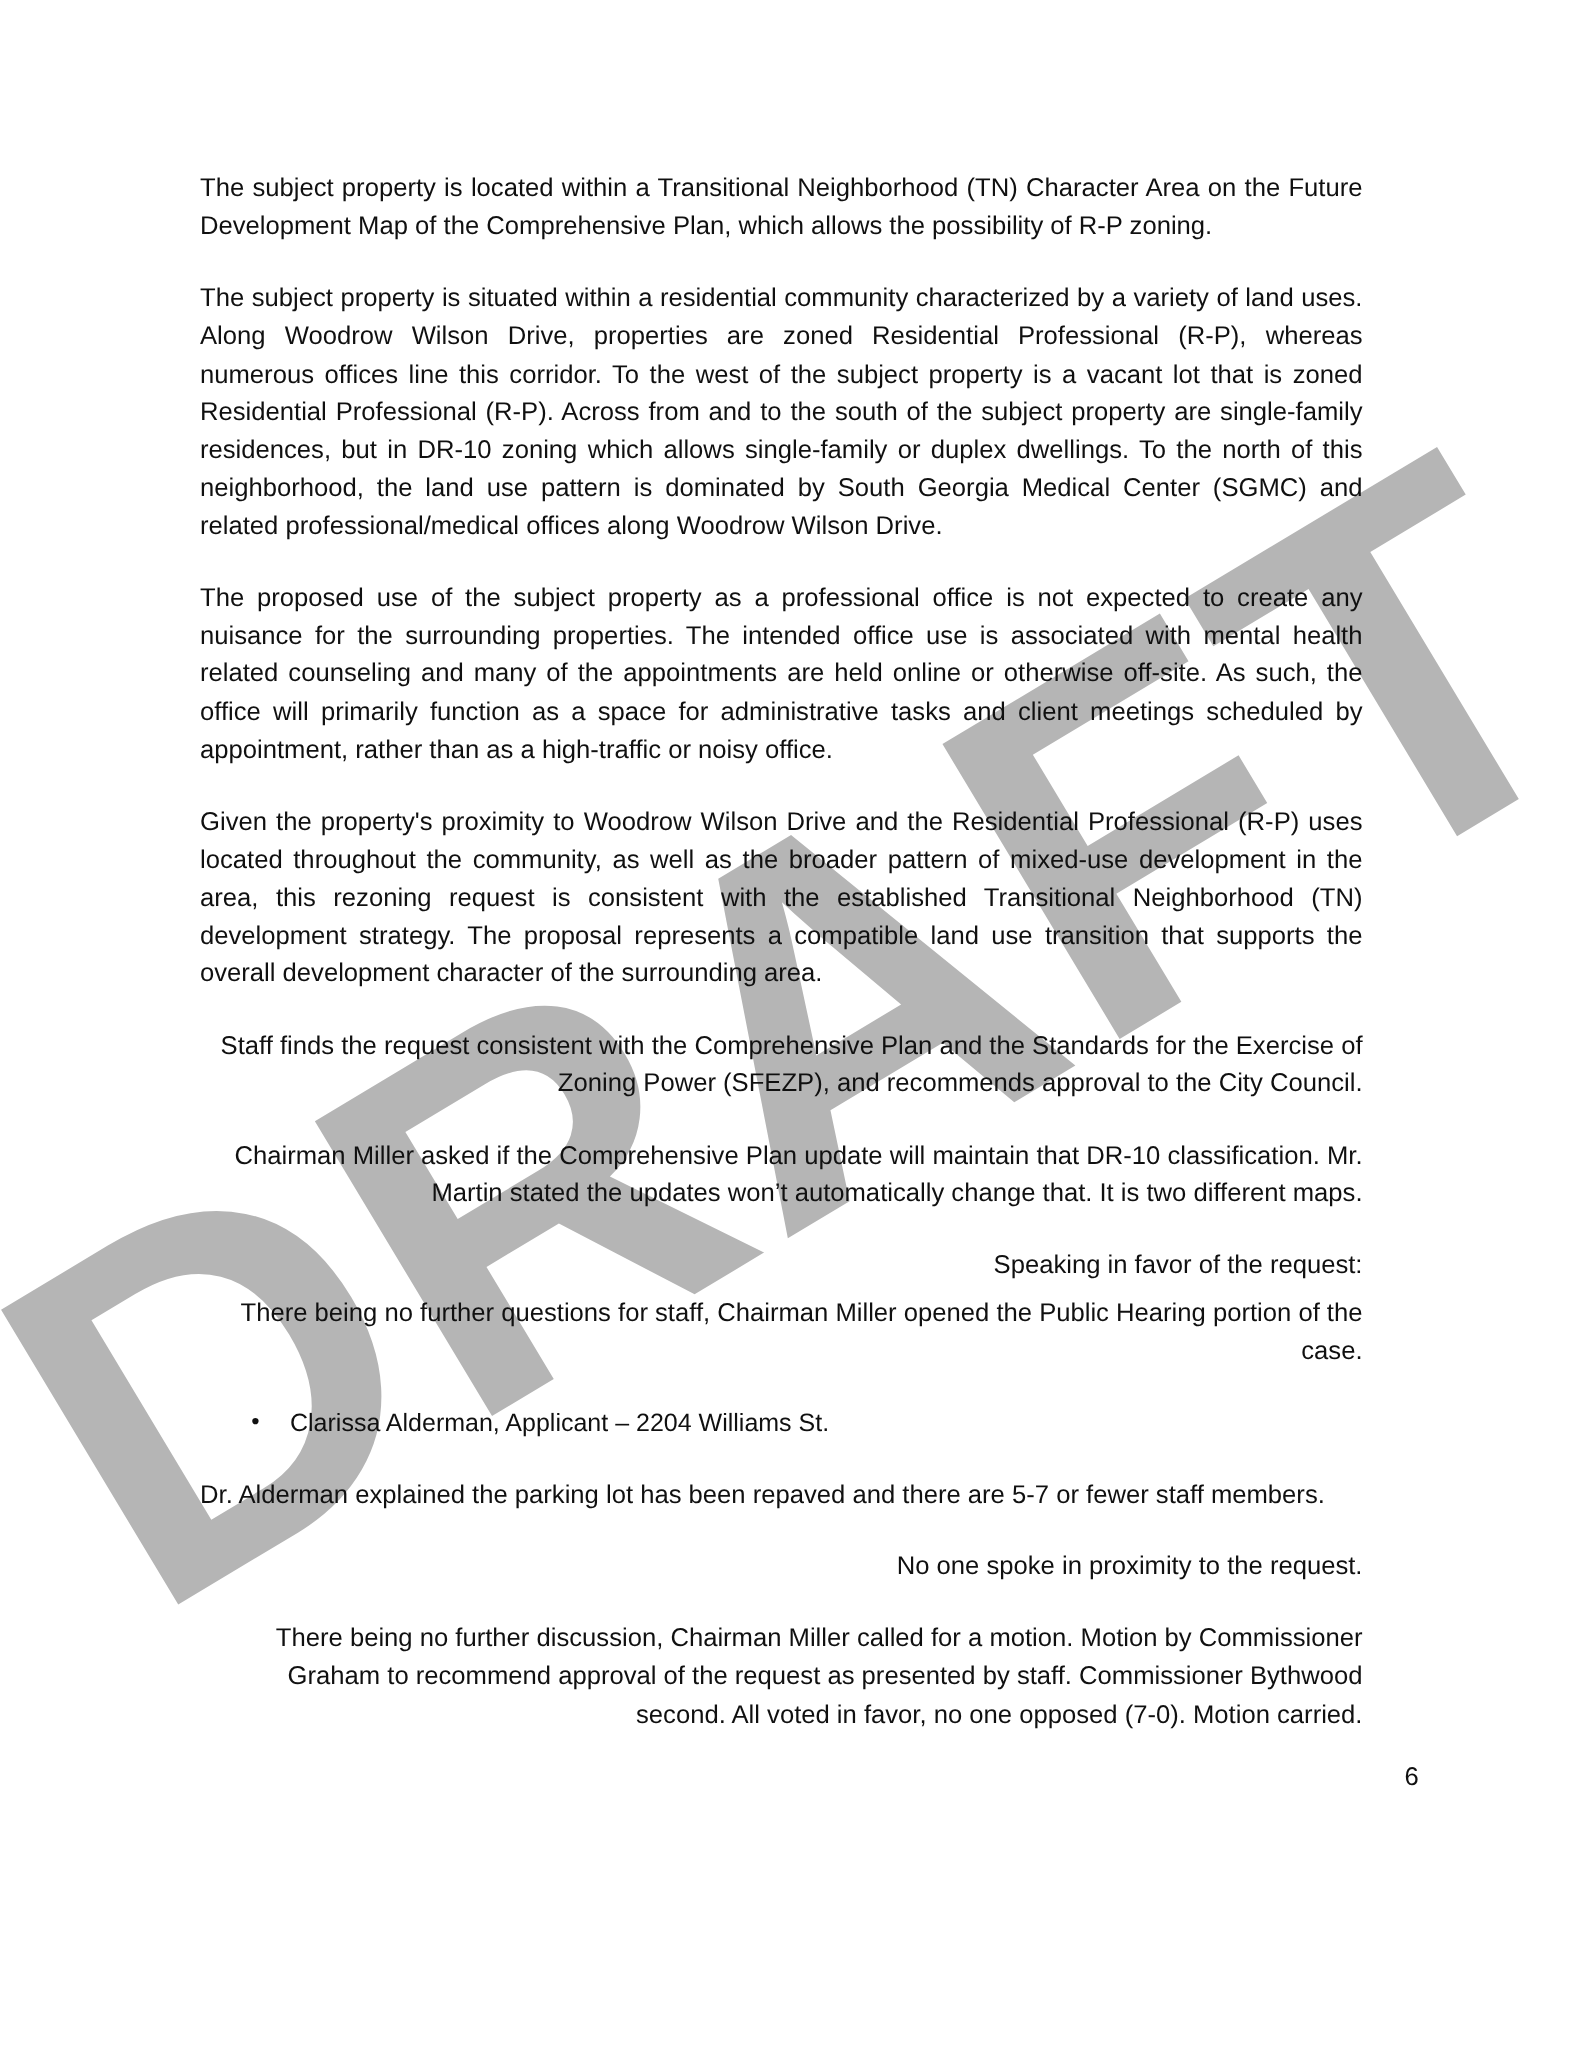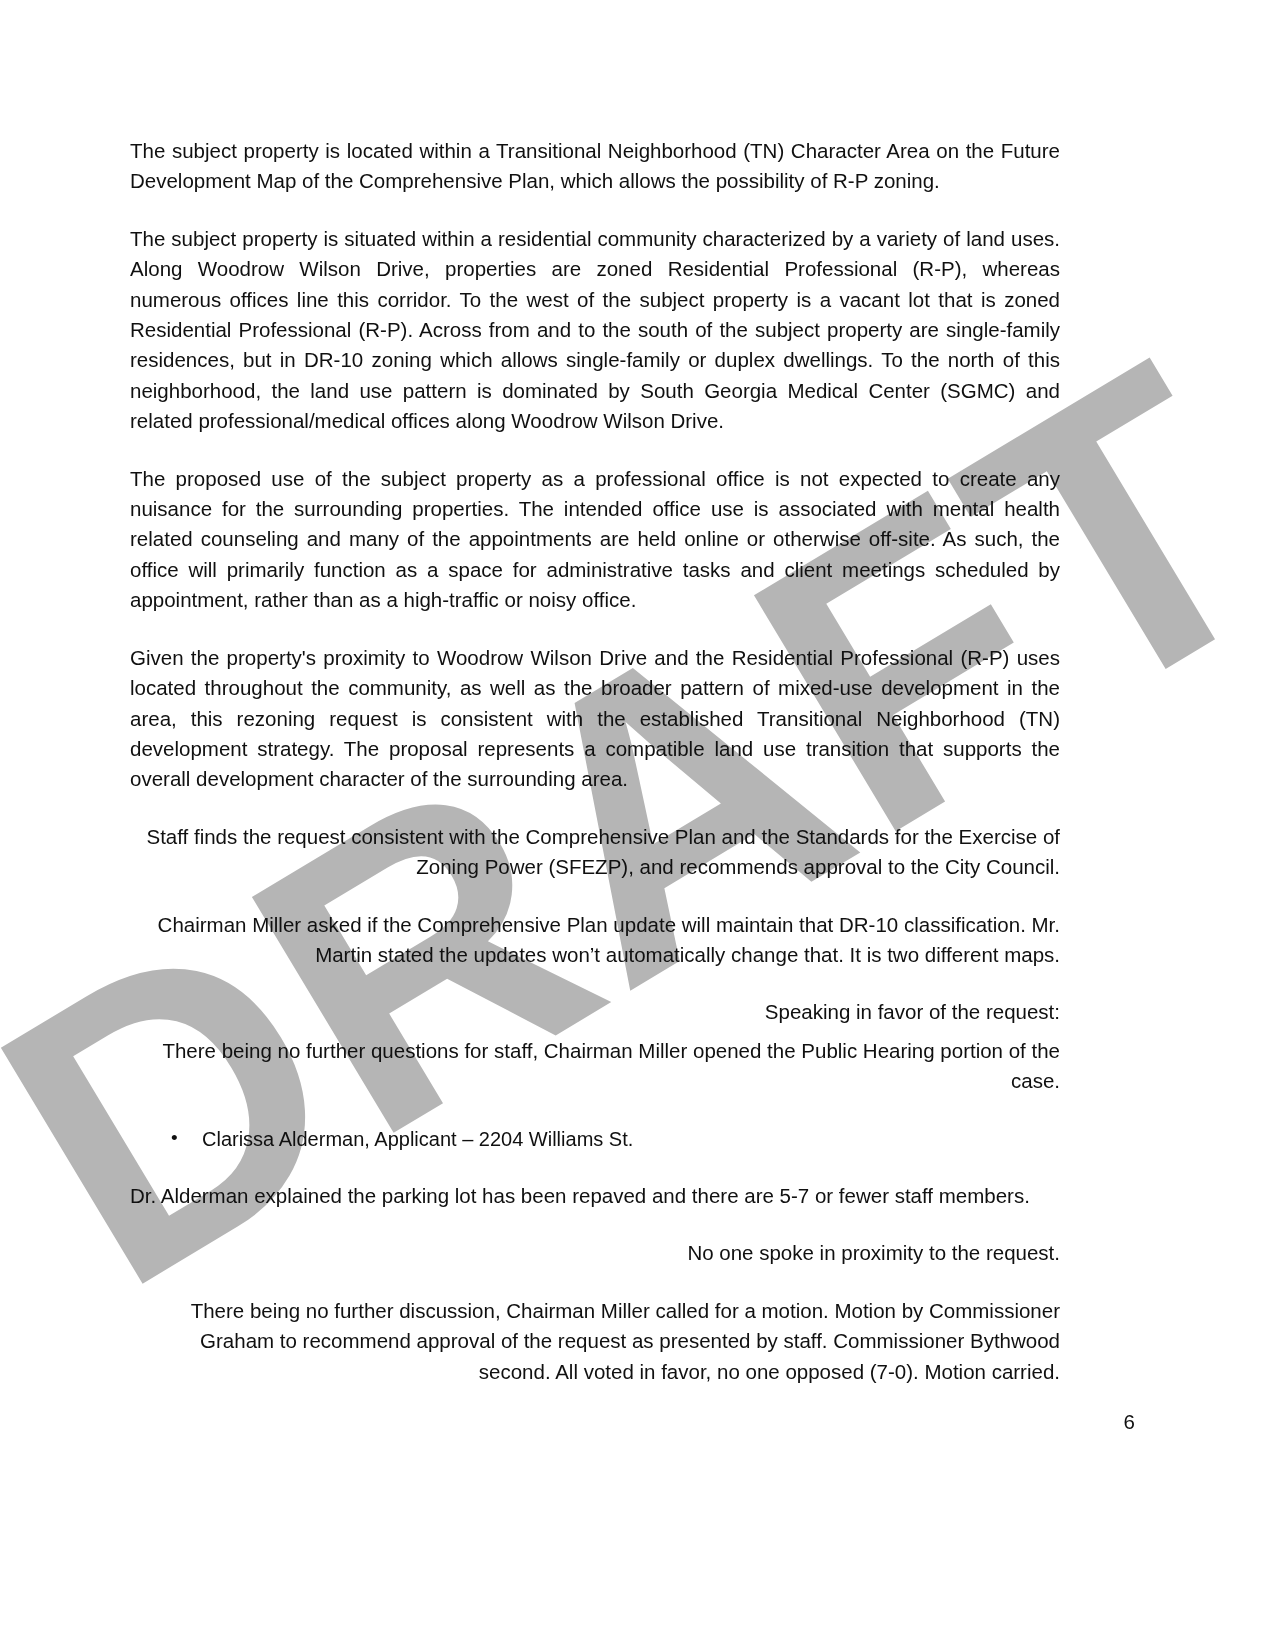--- a/index.html
+++ b/index.html
@@ -36,21 +36,21 @@
     letter-spacing: 4px;
     color: #b5b5b5;
     white-space: nowrap;
     line-height: 1;
     opacity: 1;
   }
 
   
   .content {
     position: absolute;
-    left: 130px;
+    left: 160px;
     top: 136px;
     width: 930px;
     z-index: 2;
   }
 
   p.para {
     margin: 0 0 27px 0;
     font-size: 20.5px;
     line-height: 30.4px;
     color: #101010;

